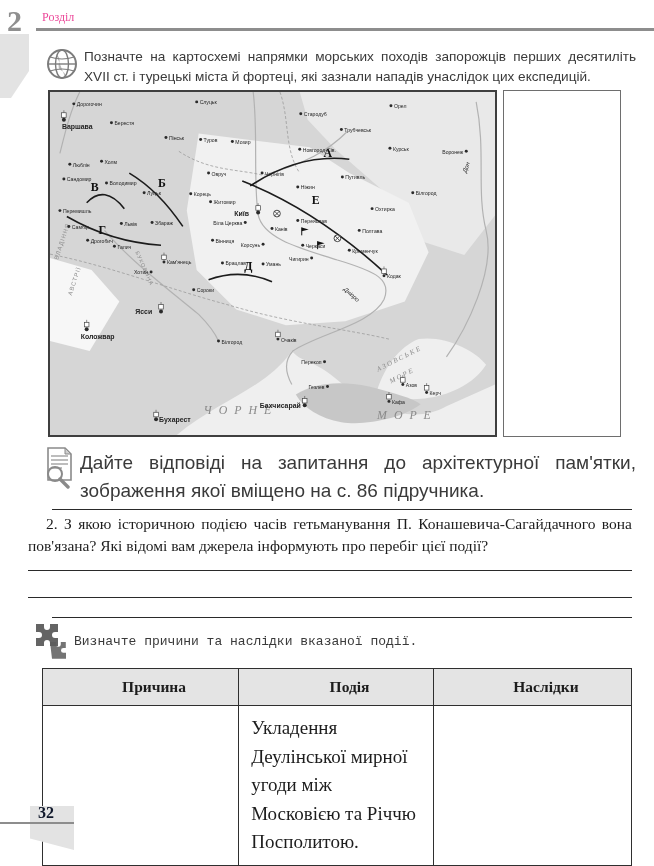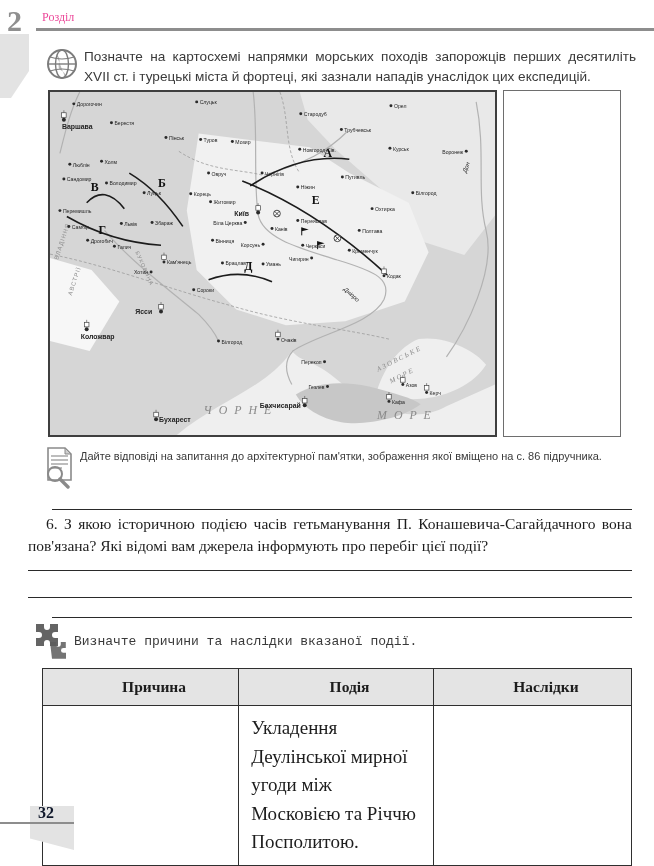--- a/index.html
+++ b/index.html
@@ -39,21 +39,21 @@
     border:1px solid #6e6e6e;background:#fff;box-sizing:border-box;
   }
   svg text{font-family:"Liberation Sans",sans-serif;fill:#232323;}
   .map-letter{font-family:"Liberation Serif",serif;font-weight:bold;font-size:12px;fill:#111;}
   .sea-label{font-family:"Liberation Serif",serif;font-style:italic;fill:#8a8a8a;}
   .region-label{fill:#8d8d8d;letter-spacing:1px;}
   
   .task-mon-icon{position:absolute;left:42px;top:447px;}
   .task-mon-text{
     position:absolute;left:80px;top:449px;width:556px;
-    font-family:"Liberation Sans",sans-serif;font-size:11px;line-height:1.45;
+    font-family:"Liberation Sans",sans-serif;font-size:19px;line-height:1.45;
     text-align:justify;color:#3a3a3a;
   }
   
   .q-row{
     position:absolute;left:28px;right:22px;display:flex;align-items:flex-end;
     font-size:15.5px;padding-left:18px;
   }
   .q-row .fill{flex:1;border-bottom:1.2px solid #2a2a2a;margin-left:6px;height:1.1em;}
   .q1{top:492px;}
   .q3{top:600px;}
@@ -458,21 +458,21 @@
     </g>
     <circle cx="13" cy="27" r="7" fill="none" stroke="#8a8a8a" stroke-width="2"></circle>
     <line x1="18" y1="32" x2="26" y2="40" stroke="#8a8a8a" stroke-width="3.4" stroke-linecap="round"></line>
   </svg>
 </div>
 <div class="task-mon-text">Дайте відповіді на запитання до архітектурної пам'ятки, зображення якої вміщено на с. 86 підручника.</div>
 
 <div class="q-row q1">
   <span class="fill"></span>
 </div>
-<div class="q2-par">6. З якою історичною подією часів гетьманування П. Конашевича-Сагайдачного вона пов'язана? Які відомі вам джерела інформують про перебіг цієї події?</div>
+<div class="q2-par">2. З якою історичною подією часів гетьманування П. Конашевича-Сагайдачного вона пов'язана? Які відомі вам джерела інформують про перебіг цієї події?</div>
 <div class="answer-line al1"></div>
 <div class="answer-line al2"></div>
 <div class="q-row q3">
   <span class="fill"></span>
 </div>
 
 <div class="puzzle-icon">
   <svg width="38" height="42" viewBox="0 0 38 42" fill="#5c5c5c">
     <path d="M8 6 h8 v3 a3 3 0 0 0 6 0 v-3 h8 v8 h-3 a3 3 0 0 0 0 6 h3 v8 h-8 v-3 a3 3 0 0 0 -6 0 v3 h-8 v-8 h3 a3 3 0 0 0 0 -6 h-3 z" opacity="0.95"></path>
     <path d="M22 24 h6 v2.4 a2.4 2.4 0 0 0 4.8 0 V24 h5 v6 h-2.4 a2.4 2.4 0 0 0 0 4.8 H38 v6 h-14 z" opacity="0.85"></path>

